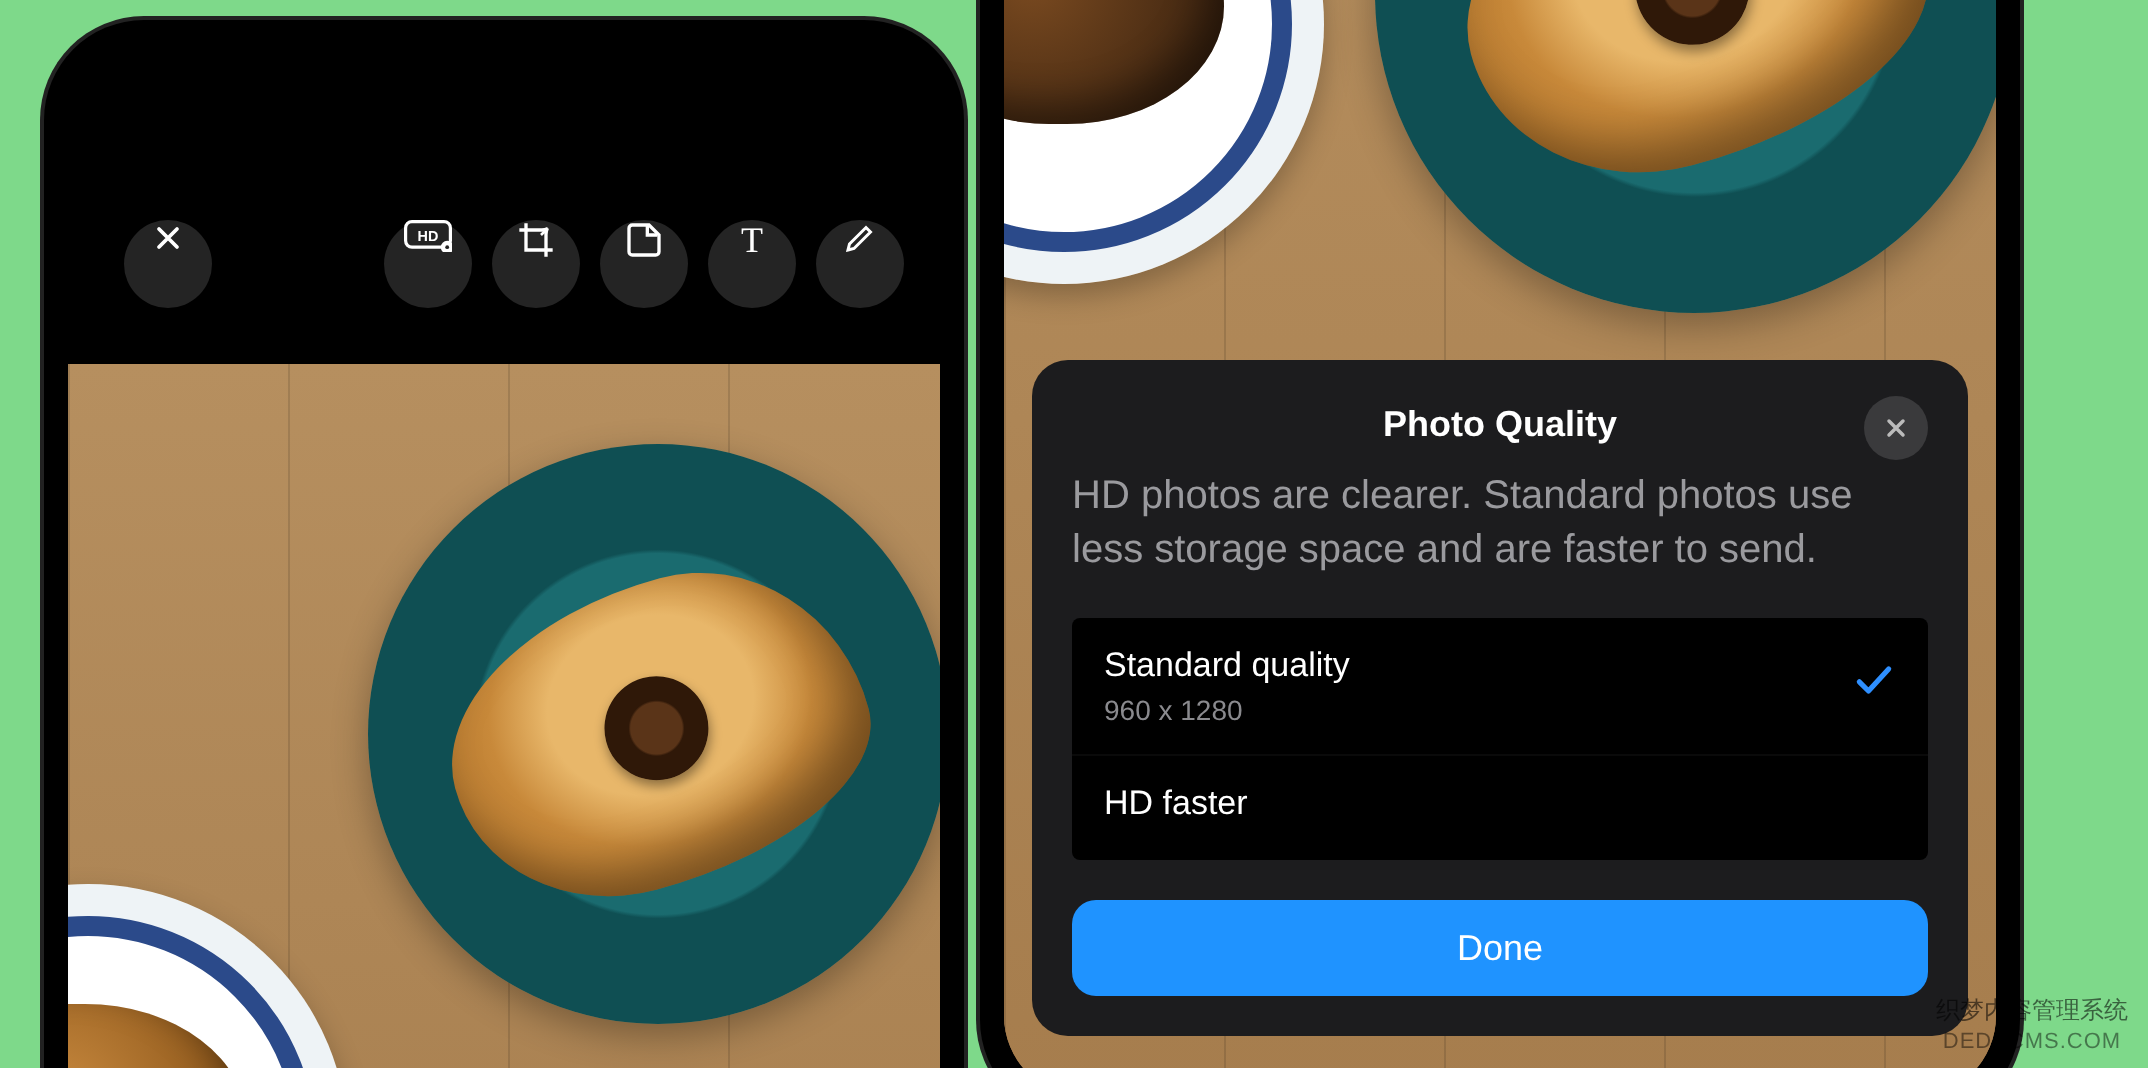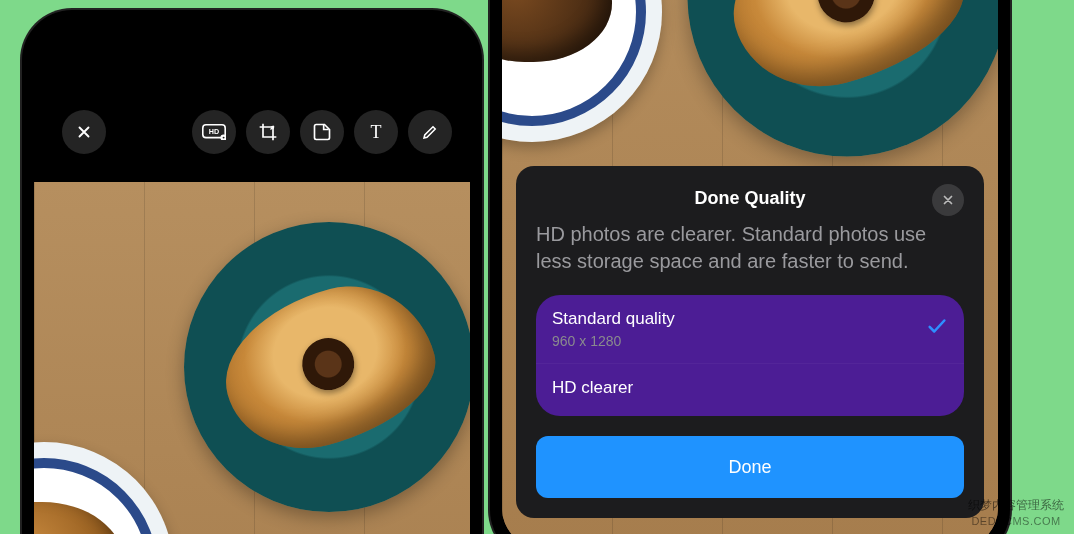--- a/index.html
+++ b/index.html
@@ -58,21 +58,21 @@
     align-items: center;
     padding: 0 18px;
     z-index: 5;
   }
   .tb-btn {
     width: 44px;
     height: 44px;
     border-radius: 50%;
     background: rgba(40,40,40,0.9);
     display: flex;
-    align-items: center;
+    align-items: flex-start;
     justify-content: center;
     color: #fff;
     margin-left: 10px;
     cursor: pointer;
   }
   .tb-spacer { flex: 1; }
 
   .photo-area {
     position: absolute;
     top: 160px;
@@ -198,22 +198,22 @@
     justify-content: center;
     cursor: pointer;
   }
   .sheet-desc {
     color: #9a9a9e;
     font-size: 20px;
     line-height: 1.35;
     margin-bottom: 20px;
   }
   .option-group {
-    background: #4c1d95;
-    border-radius: 24px;
+    background: #000000;
+    border-radius: 4px;
     overflow: hidden;
     margin-bottom: 20px;
   }
   .option {
     padding: 14px 16px;
     display: flex;
     align-items: center;
     cursor: pointer;
   }
   .option + .option { border-top: 1px solid rgba(255,255,255,0.04); }
@@ -223,21 +223,21 @@
   .check {
     color: #2e8fff;
     font-size: 22px;
   }
   .done-btn {
     width: 100%;
     background: #1f93ff;
     color: #fff;
     border: none;
     border-radius: 12px;
-    height: 62px;
+    height: 48px;
     font-size: 18px;
     font-weight: 500;
     cursor: pointer;
   }
 
   .watermark {
     position: absolute;
     right: 10px;
     bottom: 6px;
     text-align: center;
@@ -315,21 +315,21 @@
           <div class="choc-swirl"></div>
         </div>
       </div>
       <div class="plate-white" style="left:-100px;top:10px;">
         <div class="pastry2" style="background:radial-gradient(circle at 40% 40%,#7a4a20,#3d2410 80%);"></div>
       </div>
     </div>
 
     <div class="sheet">
       <div class="sheet-header">
-        <div class="sheet-title">Done Quality</div>
+        <div class="sheet-title">Photo Quality</div>
         <div class="sheet-close">
           <svg width="14" height="14" viewBox="0 0 24 24" fill="none" stroke="#bbb" stroke-width="3" stroke-linecap="round">
               <path d="M6 6l12 12M18 6L6 18"></path>
             </svg>
         </div>
       </div>
       <div class="sheet-desc">HD photos are clearer. Standard photos use less storage space and are faster to send.</div>
 
       <div class="option-group">
         <div class="option">
@@ -338,21 +338,21 @@
             <div class="option-sub">960 x 1280</div>
           </div>
           <div class="check">
             <svg width="22" height="22" viewBox="0 0 24 24" fill="none" stroke="#2e8fff" stroke-width="2.8" stroke-linecap="round" stroke-linejoin="round">
                 <polyline points="4 13 9 18 20 6"></polyline>
               </svg>
           </div>
         </div>
         <div class="option">
           <div class="option-texts">
-            <div class="option-title">HD clearer</div>
+            <div class="option-title">HD faster</div>
           </div>
         </div>
       </div>
 
       <button class="done-btn">Done</button>
     </div>
 
   </div>
 </div>
 

